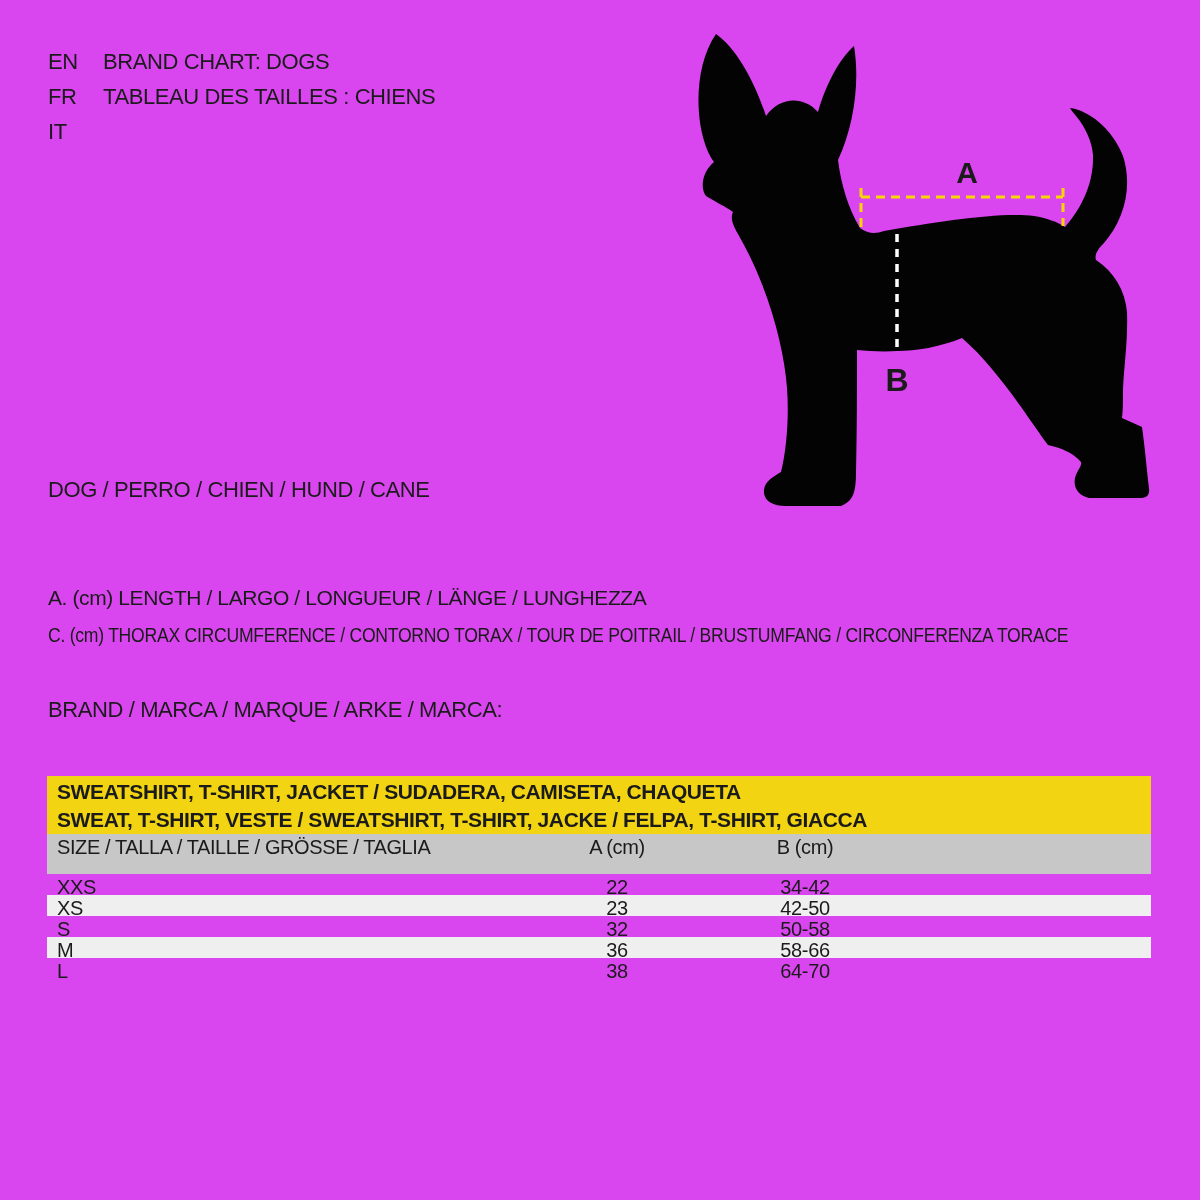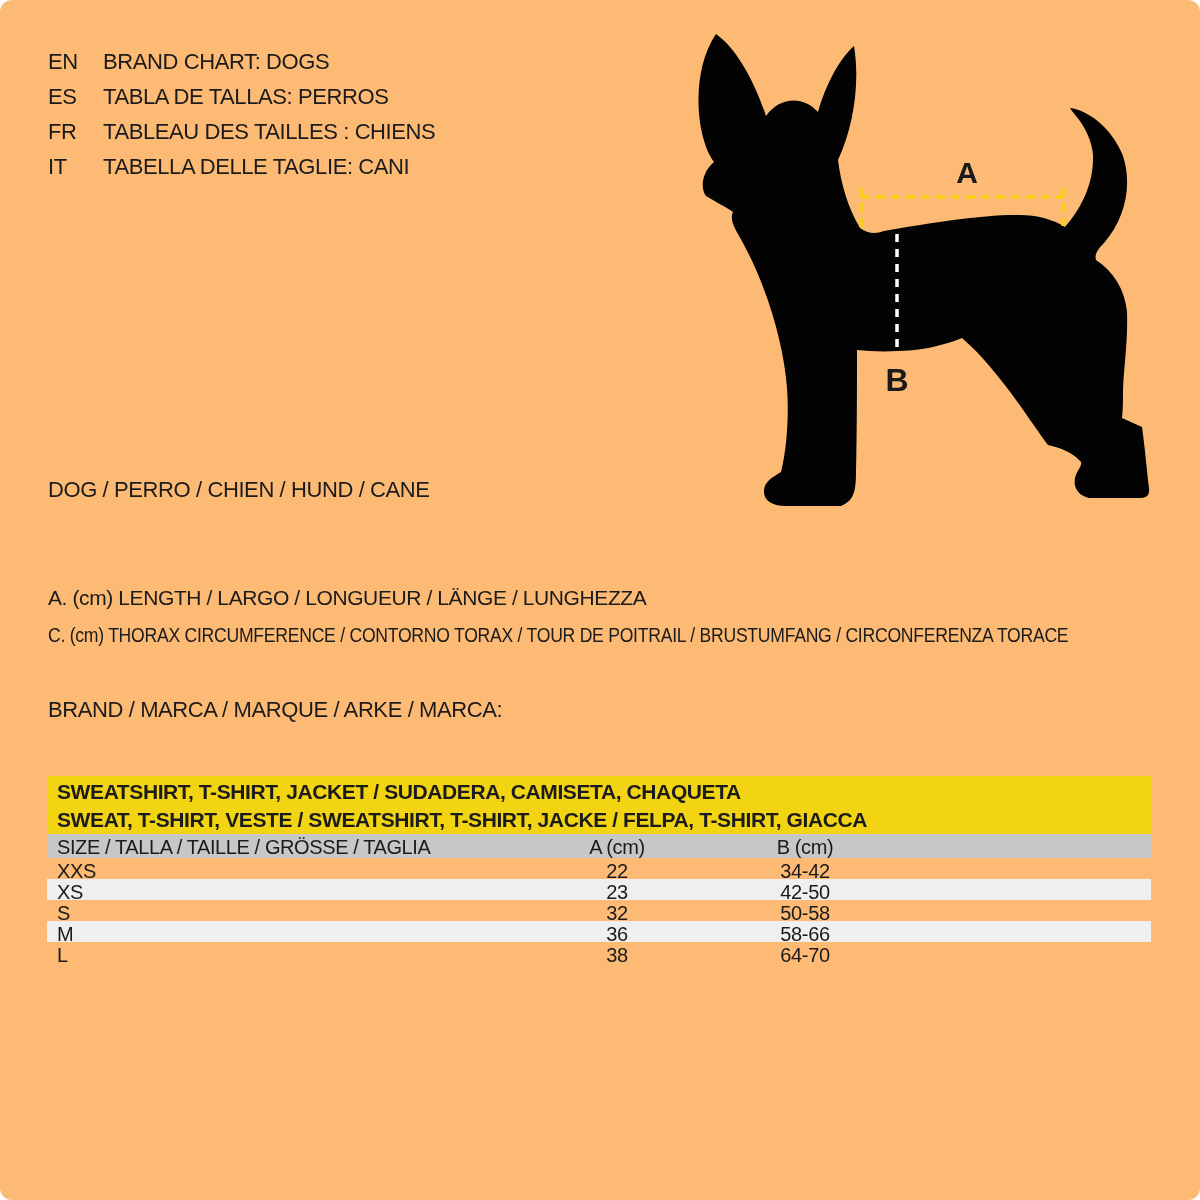--- a/index.html
+++ b/index.html
@@ -1,65 +1,60 @@
 <!DOCTYPE html>
 <html><head>
 <meta charset="utf-8">
 <style>
   html,body{margin:0;padding:0;background:#ffffff;}
   .canvas{
-    position:relative;width:1200px;height:1200px;background:#fdba74;overflow:hidden;
-    font-family:"Liberation Sans",sans-serif;color:#1b1b1b;border-radius:12px;
+    position:relative;width:1200px;height:1200px;background:#d946ef;overflow:hidden;
+    font-family:"Liberation Sans",sans-serif;color:#1b1b1b;
   }
   
   .lang-list{position:absolute;left:48px;top:44px;}
   .lang-row{display:flex;height:35px;line-height:35px;font-size:22px;letter-spacing:-0.4px;}
   .lang-code{width:55px;flex:0 0 55px;}
   .lang-title{white-space:nowrap;}
   
   .diagram{position:absolute;left:690px;top:20px;width:480px;height:490px;}
   .measure-label{font-family:"Liberation Sans",sans-serif;font-weight:bold;fill:#1b1b1b;}
   
   .animal-label{position:absolute;left:48px;top:477px;font-size:22px;letter-spacing:-0.4px;white-space:nowrap;text-align:right;}
   .legend-a{position:absolute;left:48px;top:586px;font-size:21px;letter-spacing:-0.4px;white-space:nowrap;}
   .legend-c{position:absolute;left:48px;top:624px;font-size:20px;letter-spacing:-0.3px;white-space:nowrap;
             transform:scaleX(0.88);transform-origin:left center;}
   .brand-line{position:absolute;left:48px;top:697px;font-size:22px;letter-spacing:-0.4px;white-space:nowrap;}
   
   .size-table{position:absolute;left:47px;top:776px;width:1104px;}
   .banner{background:#F2D412;height:58px;padding:2px 0 8px 10px;box-sizing:border-box;}
   .banner div{font-weight:bold;font-size:21px;line-height:27.5px;letter-spacing:-0.4px;white-space:nowrap;}
-  .thead{position:relative;background:#C7C7C7;height:24px;font-size:20px;line-height:26px;letter-spacing:-0.4px;}
+  .thead{position:relative;background:#C7C7C7;height:40px;font-size:20px;line-height:26px;letter-spacing:-0.4px;}
   .trow{position:relative;height:21px;font-size:20px;line-height:26.6px;letter-spacing:-0.3px;}
   .trow.alt{background:#EFEFEF;}
   .c-size{position:absolute;left:10px;top:0;white-space:nowrap;}
   .c-a{position:absolute;left:470px;top:0;width:200px;text-align:center;}
   .c-b{position:absolute;left:658px;top:0;width:200px;text-align:center;}
 </style>
 </head>
 <body>
 
 <div class="canvas">
 
   <div class="lang-list">
     <div class="lang-row">
       <span class="lang-code">EN</span>
       <span class="lang-title">BRAND CHART: DOGS</span>
     </div>
     <div class="lang-row">
-      <span class="lang-code">ES</span>
-      <span class="lang-title">TABLA DE TALLAS: PERROS</span>
-    </div>
-    <div class="lang-row">
       <span class="lang-code">FR</span>
       <span class="lang-title">TABLEAU DES TAILLES : CHIENS</span>
     </div>
     <div class="lang-row">
       <span class="lang-code">IT</span>
-      <span class="lang-title">TABELLA DELLE TAGLIE: CANI</span>
     </div>
   </div>
 
   <svg class="diagram" viewBox="0 0 480 490" xmlns="http://www.w3.org/2000/svg">
     <path fill="#030303" d="
       M 16 176
       C 10 168 12 152 24 142
       C 6 118 0 52 26 14
       C 46 28 64 60 76 96
       C 90 76 114 76 128 92

